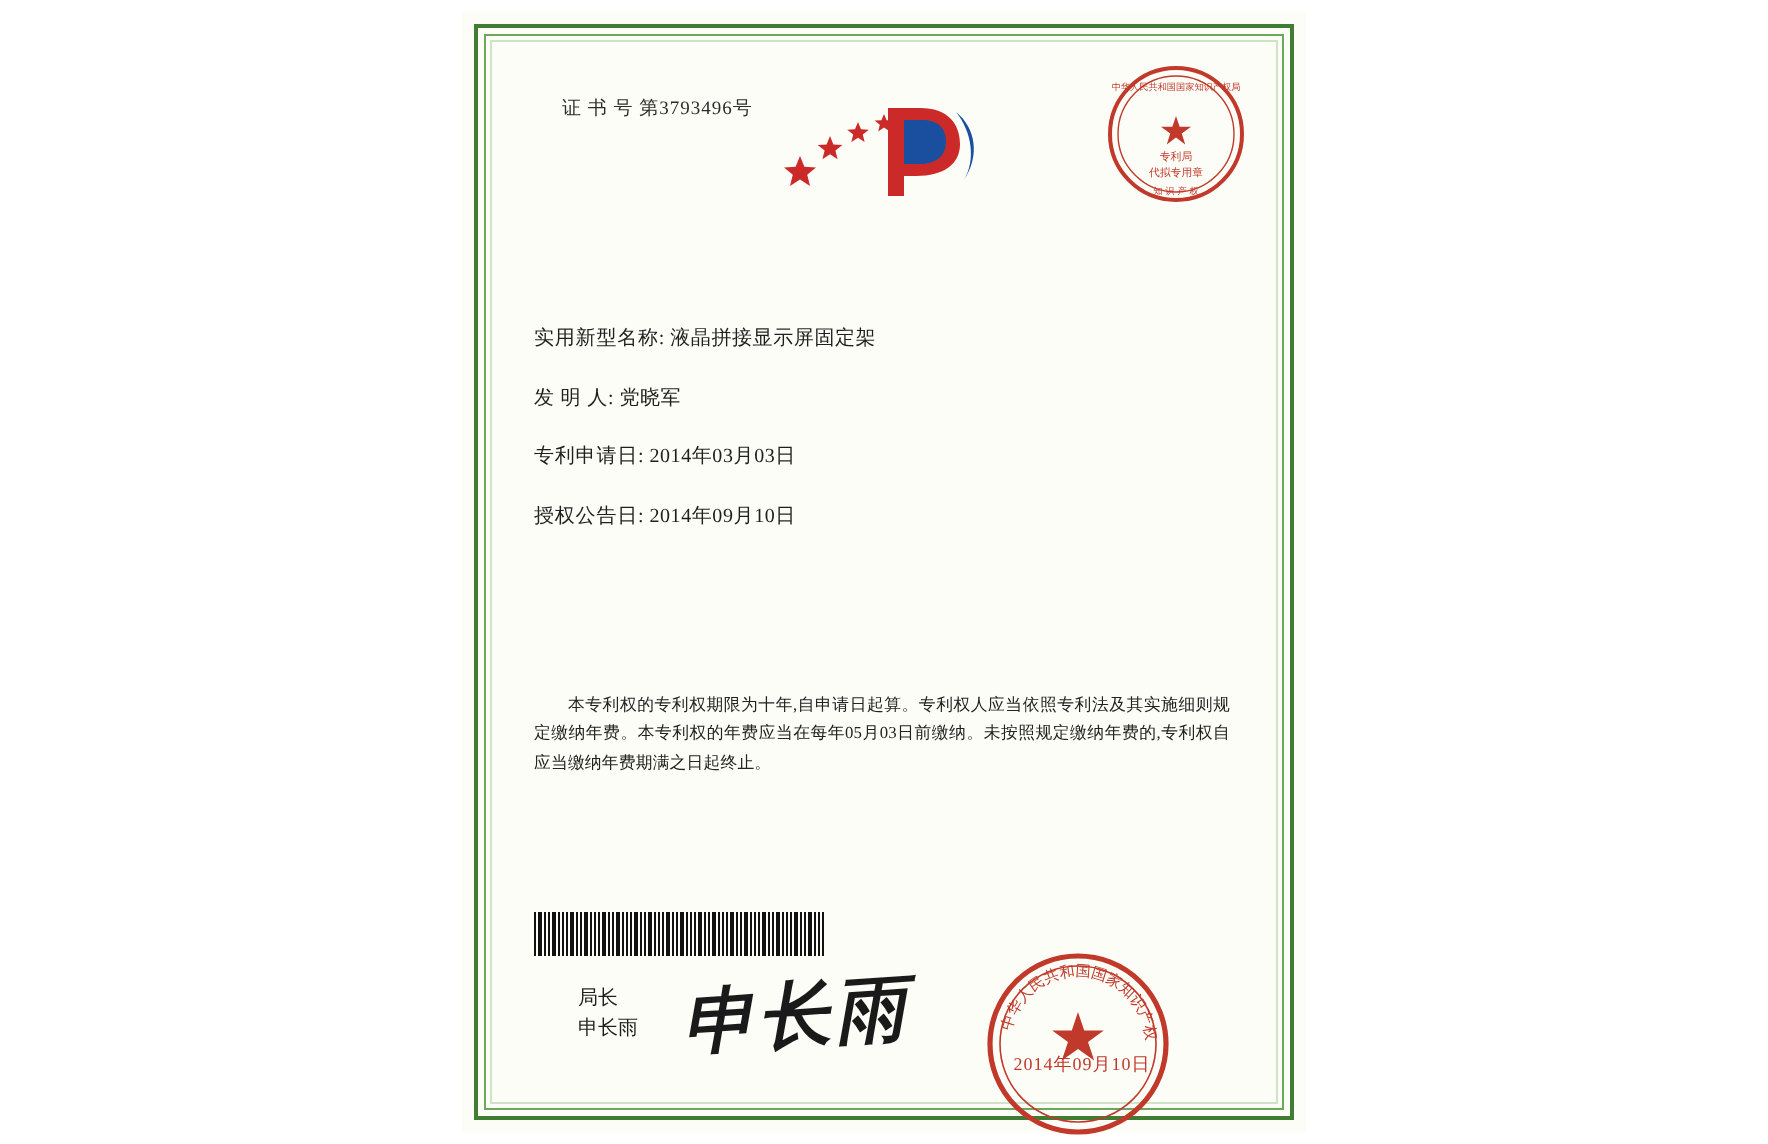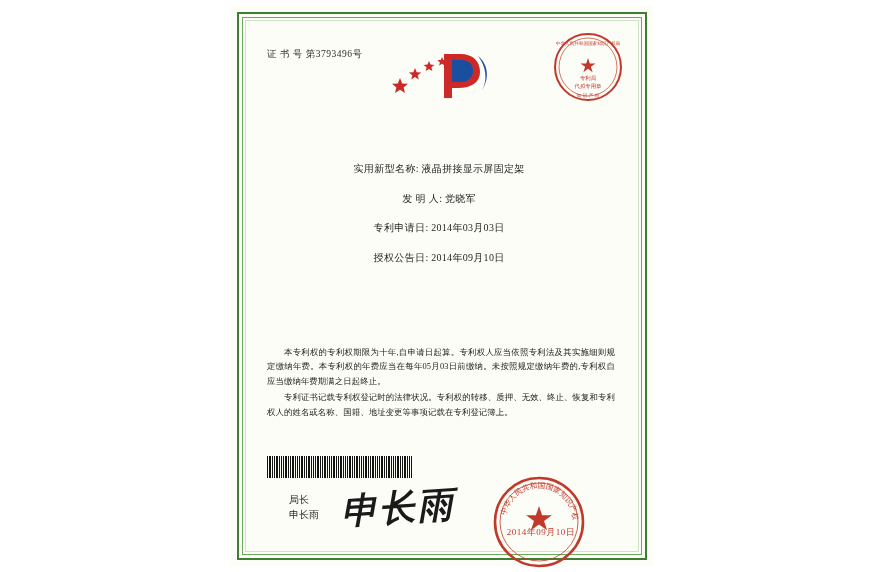--- a/index.html
+++ b/index.html
@@ -60,21 +60,21 @@
   .content {
     position: absolute;
     left: 22px;
     top: 20px;
     right: 22px;
     bottom: 18px;
   }
   
   .serial {
     position: absolute;
-    left: 14px;
+    left: 28px;
     top: 22px;
     font-size: 9.5px;
     color: #2c2c2c;
     letter-spacing: 0.5px;
   }
   
   .logo {
     position: absolute;
     left: 50%;
     top: 22px;
@@ -100,21 +100,20 @@
     font-weight: bold;
     font-size: 25px;
     color: #1d1d1d;
     letter-spacing: 3px;
   }
   .fields {
     position: absolute;
     left: 14px;
     right: 20px;
     top: 136px;
-    text-align: center;
   }
   .field-row {
     font-size: 10px;
     color: #1f1f1f;
     margin-bottom: 15.5px;
     white-space: nowrap;
   }
   .field-label {
     display: inline-block;
     letter-spacing: 0.4px;
@@ -259,21 +258,20 @@
           <span class="field-value">2014年03月03日</span>
         </div>
         <div class="field-row">
           <span class="field-label">授权公告日:</span>
           <span class="field-value">2014年09月10日</span>
         </div>
       </div>
 
       <div class="paragraphs">
         <p>本专利权的专利权期限为十年,自申请日起算。专利权人应当依照专利法及其实施细则规定缴纳年费。本专利权的年费应当在每年05月03日前缴纳。未按照规定缴纳年费的,专利权自应当缴纳年费期满之日起终止。</p>
-        <p>专利证书记载专利权登记时的法律状况。专利权的转移、质押、无效、终止、恢复和专利权人的姓名或名称、国籍、地址变更等事项记载在专利登记簿上。</p>
       </div>
 
       <div class="barcode"><i style="width:1px"></i><i style="width:2px"></i><i style="width:1px"></i><i style="width:1px"></i><i style="width:2px"></i><i style="width:1px"></i><i style="width:1px"></i><i style="width:1px"></i><i style="width:2px"></i><i style="width:1px"></i><i style="width:1px"></i><i style="width:2px"></i><i style="width:1px"></i><i style="width:1px"></i><i style="width:1px"></i><i style="width:2px"></i><i style="width:1px"></i><i style="width:1px"></i><i style="width:2px"></i><i style="width:1px"></i><i style="width:1px"></i><i style="width:1px"></i><i style="width:2px"></i><i style="width:1px"></i><i style="width:1px"></i><i style="width:2px"></i><i style="width:1px"></i><i style="width:1px"></i><i style="width:1px"></i><i style="width:2px"></i><i style="width:1px"></i><i style="width:1px"></i><i style="width:2px"></i><i style="width:1px"></i><i style="width:1px"></i><i style="width:1px"></i><i style="width:2px"></i><i style="width:1px"></i><i style="width:1px"></i><i style="width:2px"></i><i style="width:1px"></i><i style="width:1px"></i><i style="width:1px"></i><i style="width:2px"></i><i style="width:1px"></i><i style="width:1px"></i><i style="width:2px"></i><i style="width:1px"></i><i style="width:1px"></i><i style="width:1px"></i><i style="width:2px"></i><i style="width:1px"></i><i style="width:1px"></i><i style="width:2px"></i><i style="width:1px"></i><i style="width:1px"></i><i style="width:1px"></i><i style="width:2px"></i><i style="width:1px"></i><i style="width:1px"></i><i style="width:2px"></i><i style="width:1px"></i><i style="width:1px"></i><i style="width:1px"></i></div>
 
       <div class="sig-block">
         <div>局长</div>
         <div>申长雨</div>
       </div>
 
       <div class="sig-hand">申长雨</div>

